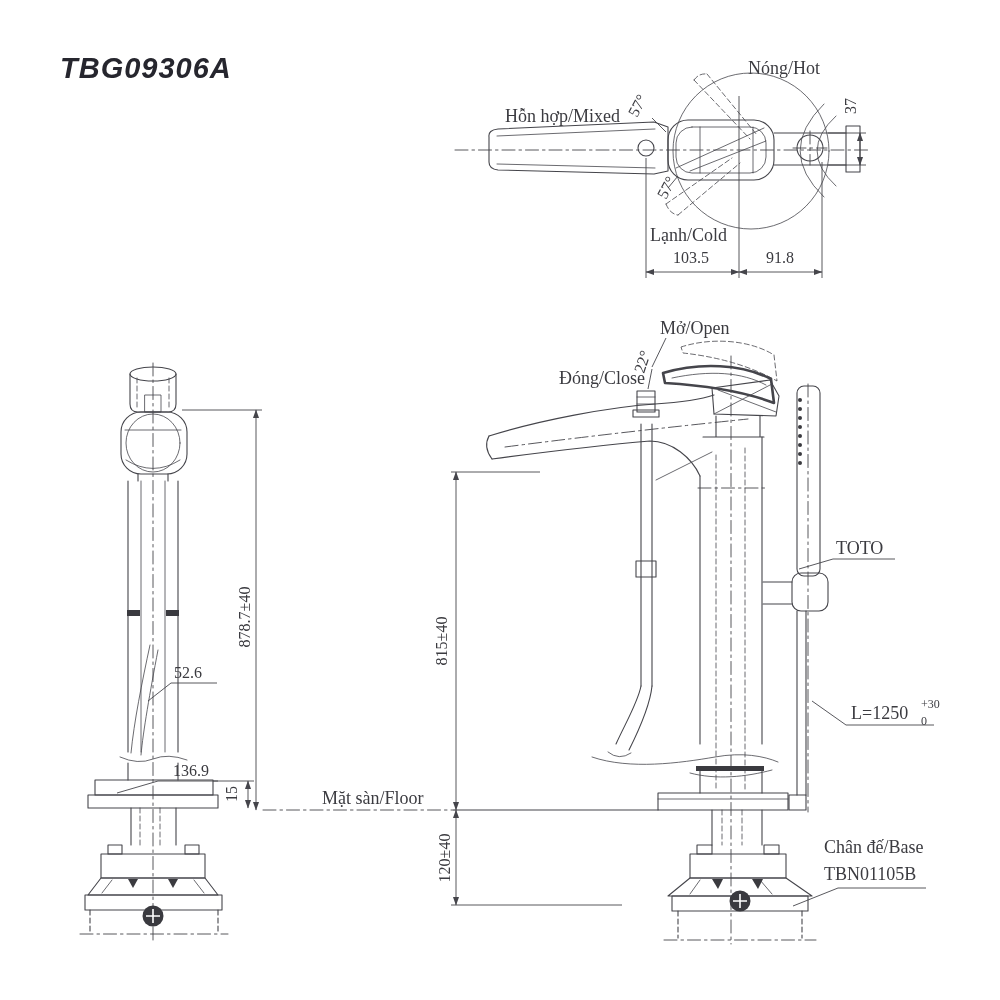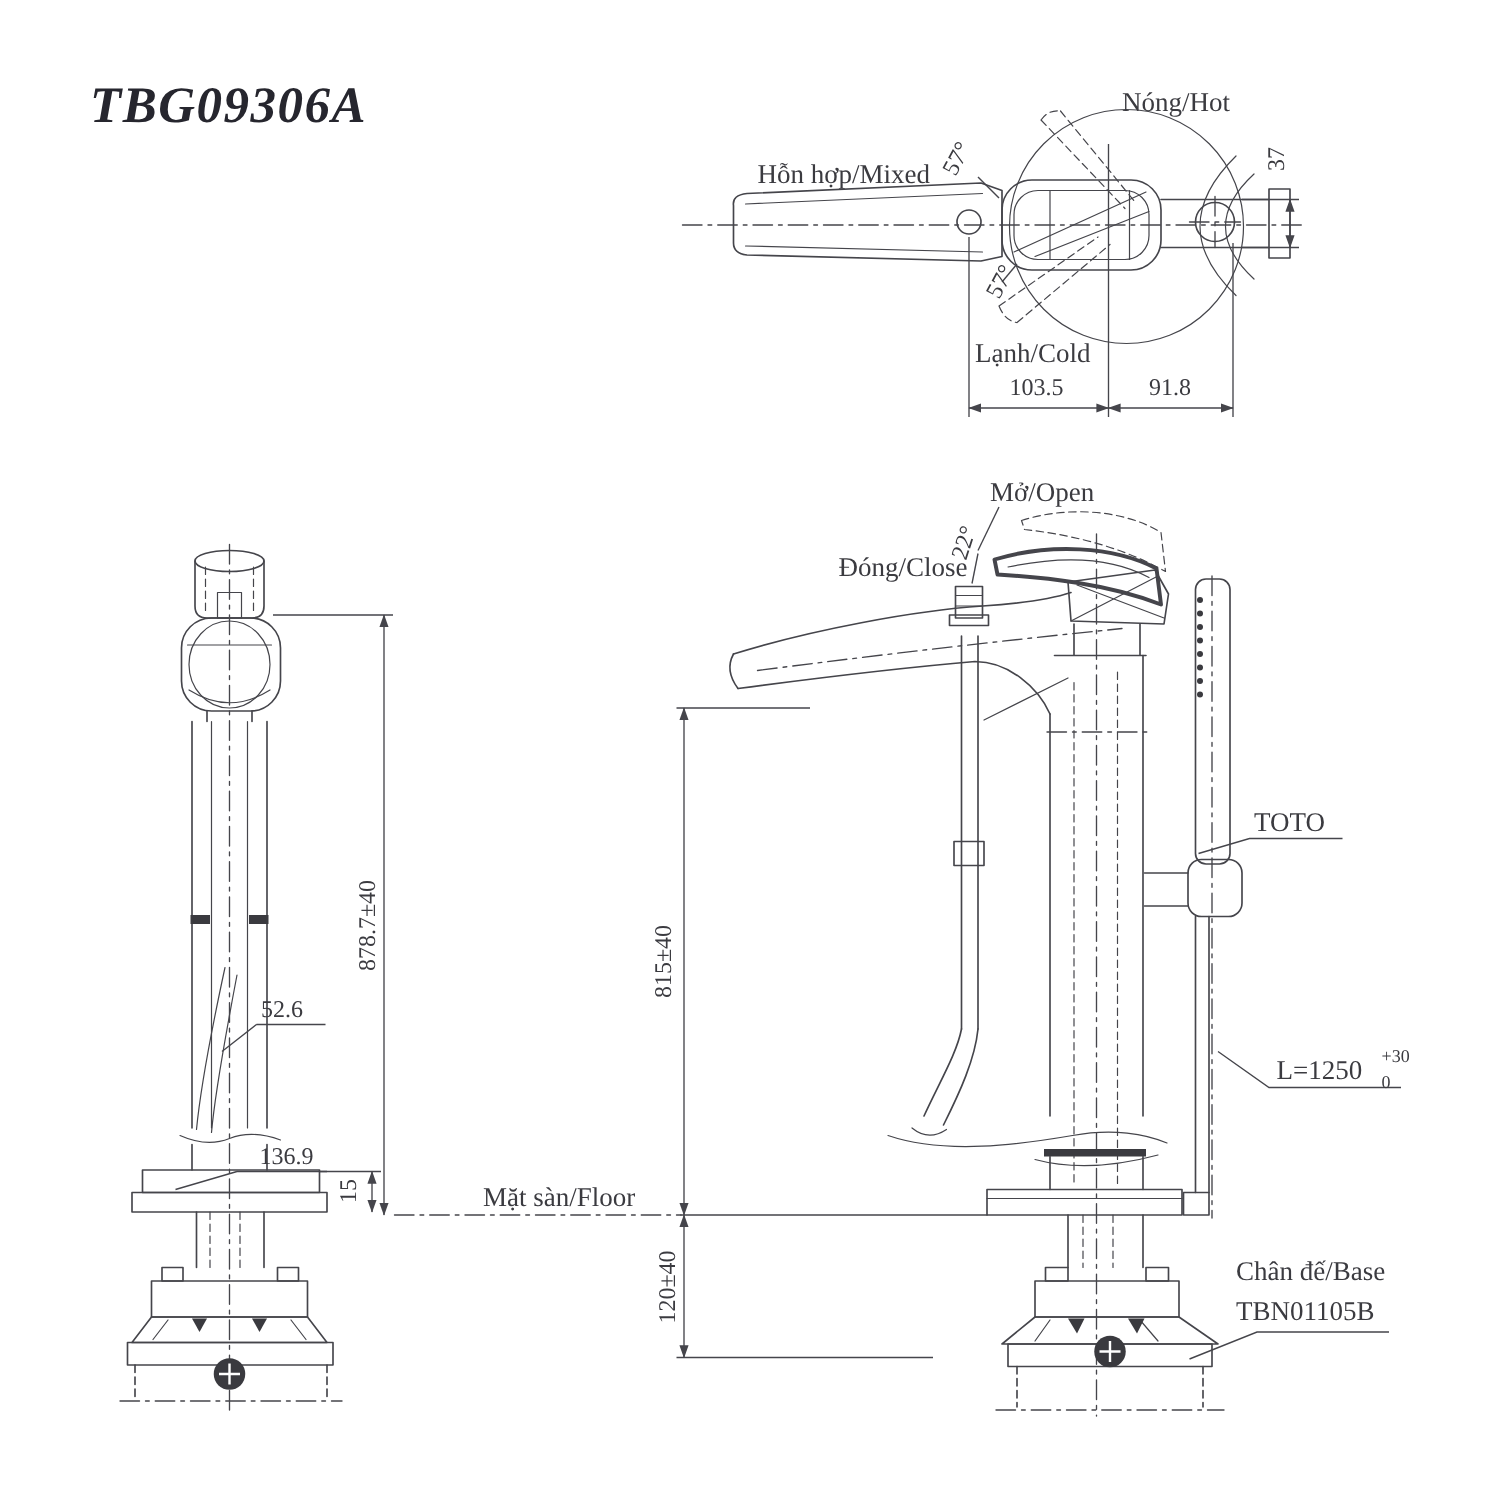--- a/index.html
+++ b/index.html
@@ -1,21 +1,21 @@
 <!DOCTYPE html>
 <html><head>
 <meta charset="utf-8">
 <style>
   html,body{margin:0;padding:0;background:#fff;}
   .canvas{position:relative;width:1000px;height:1000px;background:#ffffff;overflow:hidden;}
   .title{
     position:absolute;left:60px;top:52px;
-    font-family:Liberation Serif, serif;
+    font-family:Liberation Sans, sans-serif;
     font-weight:bold;font-style:italic;
-    font-size:34px;letter-spacing:1px;color:#26262e;
+    font-size:29px;letter-spacing:1px;color:#26262e;
   }
   svg{position:absolute;left:0;top:0;}
   .ln{stroke:#45454b;stroke-width:1.1;fill:none;stroke-linecap:round;stroke-linejoin:round;}
   .thin{stroke-width:0.8;}
   .bold{stroke-width:2.6;}
   .dash{stroke-dasharray:5 3;}
   .cl{stroke-dasharray:13 4 2.5 4;stroke-width:0.9;}
   .dim-line{stroke:#45454b;stroke-width:0.9;fill:none;}
   .lbl{font-family:"Liberation Serif",serif;font-size:18px;fill:#3b3b40;}
   .dim{font-family:"Liberation Serif",serif;font-size:16px;fill:#3b3b40;}

